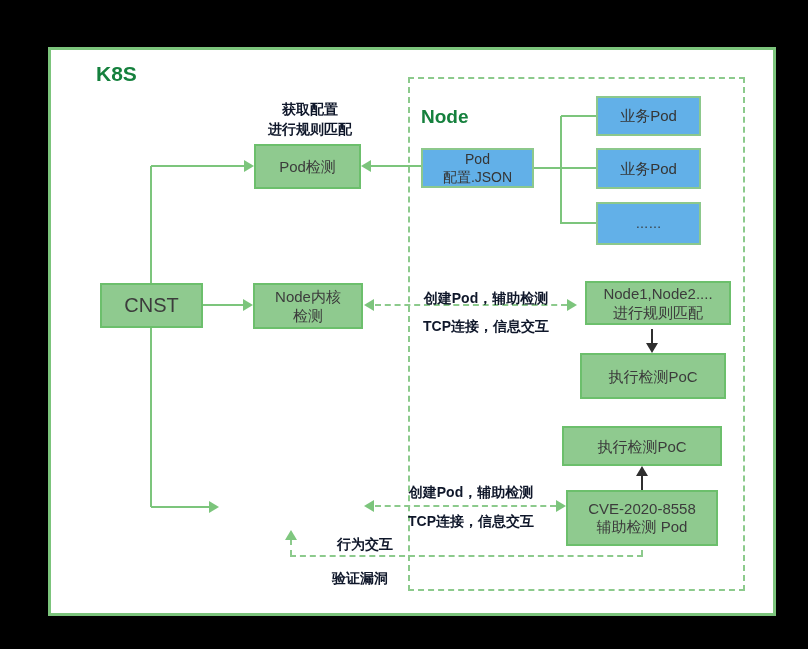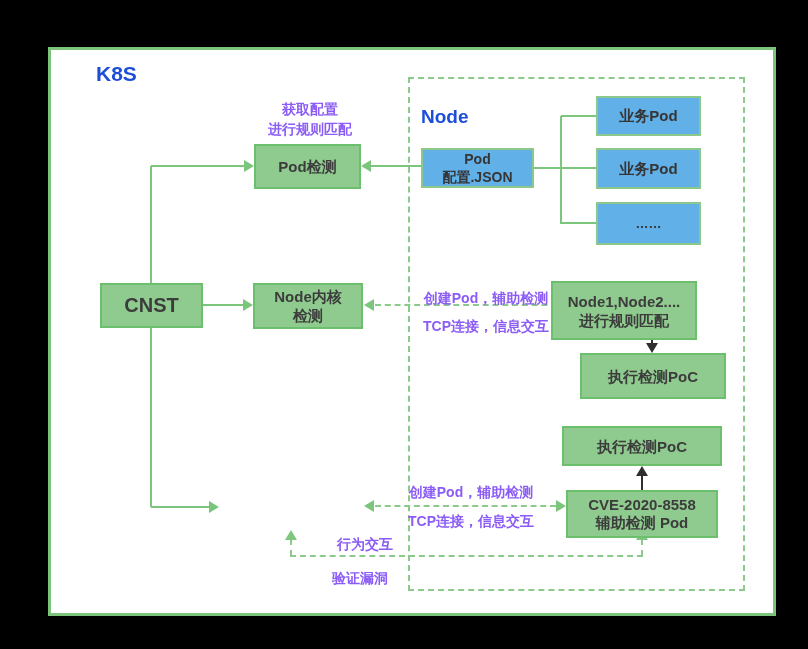--- a/index.html
+++ b/index.html
@@ -1,34 +1,34 @@
 <!DOCTYPE html>
 <html><head>
 <meta charset="utf-8">
 <style>
   *{margin:0;padding:0;box-sizing:border-box}
   html,body{width:808px;height:649px}
   body{background:#000;position:relative;font-family:"Liberation Sans","DejaVu Sans",sans-serif;color:#3c3c3c;overflow:hidden}
   #canvas{position:absolute;left:48px;top:47px;width:728px;height:569px;background:#fff;border:3px solid #7cc47c}
-  .gbox{position:absolute;background:#8fca8f;border:2px solid #6cbf6c;display:flex;flex-direction:column;align-items:center;justify-content:center;font-weight:bold;font-size:15px;line-height:19px;text-align:center;color:#3c3c3c}
-  .bbox{position:absolute;background:#62b0e8;border:2px solid #8cc88c;display:flex;flex-direction:column;align-items:center;justify-content:center;font-weight:bold;font-size:15px;line-height:18px;text-align:center;color:#353535}
+  .gbox{position:absolute;background:#8fca8f;border:2px solid #6cbf6c;display:flex;flex-direction:column;align-items:center;justify-content:center;font-weight:normal;font-size:15px;line-height:19px;text-align:center;color:#3c3c3c}
+  .bbox{position:absolute;background:#62b0e8;border:2px solid #8cc88c;display:flex;flex-direction:column;align-items:center;justify-content:center;font-weight:normal;font-size:15px;line-height:18px;text-align:center;color:#353535}
   .dashbox{position:absolute;border:2px dashed #8cca8c}
   .hline{position:absolute;height:2px;background:#7cc57c}
   .vline{position:absolute;width:2px;background:#7cc57c}
   .hdash{position:absolute;height:0;border-top:2px dashed #8cca8c}
   .vdash{position:absolute;width:0;border-left:2px dashed #8cca8c}
   .bline{position:absolute;width:2px;background:#2f2f2f}
-  .lbl{position:absolute;font-weight:bold;font-size:14px;text-align:center;line-height:20px;color:#8b5cf6;white-space:nowrap}
+  .lbl{position:absolute;font-weight:bold;font-size:14px;text-align:center;line-height:20px;color:#0f172a;white-space:nowrap}
   .arr{position:absolute;width:0;height:0}
   .arr.r{border-top:6px solid transparent;border-bottom:6px solid transparent;border-left:10px solid #7cc57c}
   .arr.l{border-top:6px solid transparent;border-bottom:6px solid transparent;border-right:10px solid #7cc57c}
   .arr.u{border-left:6px solid transparent;border-right:6px solid transparent;border-bottom:10px solid #7fc77f}
   .arr.bd{border-left:6px solid transparent;border-right:6px solid transparent;border-top:10px solid #2f2f2f}
   .arr.bu{border-left:6px solid transparent;border-right:6px solid transparent;border-bottom:10px solid #2f2f2f}
-  .ttl{position:absolute;font-weight:bold;color:#1d4ed8}
+  .ttl{position:absolute;font-weight:bold;color:#15803d}
 </style>
 </head>
 <body>
 
 <div id="canvas">
 
   <div class="ttl" style="left:45px;top:12px;font-size:21px">K8S</div>
 
   <div class="dashbox" style="left:357px;top:27px;width:337px;height:514px"></div>
   <div class="ttl" style="left:370px;top:56px;font-size:19px">Node</div>
@@ -72,31 +72,31 @@
   <div class="gbox" style="left:49px;top:233px;width:103px;height:45px;font-size:20px">
     <span>CNST</span>
   </div>
   <div class="gbox" style="left:203px;top:94px;width:107px;height:45px">
     <span>Pod检测</span>
   </div>
   <div class="gbox" style="left:202px;top:233px;width:110px;height:46px">
     <span>Node内核</span>
     <span>检测</span>
   </div>
-  <div class="gbox" style="left:500px;top:231px;width:146px;height:59px">
+  <div class="gbox" style="left:534px;top:231px;width:146px;height:44px">
     <span>Node1,Node2....</span>
     <span>进行规则匹配</span>
   </div>
   <div class="gbox" style="left:529px;top:303px;width:146px;height:46px">
     <span>执行检测PoC</span>
   </div>
   <div class="gbox" style="left:511px;top:376px;width:160px;height:40px">
     <span>执行检测PoC</span>
   </div>
-  <div class="gbox" style="left:515px;top:440px;width:152px;height:48px;line-height:18px">
+  <div class="gbox" style="left:515px;top:440px;width:152px;height:56px;line-height:18px">
     <span>CVE-2020-8558</span>
     <span>辅助检测 Pod</span>
   </div>
 
   <div class="bbox" style="left:370px;top:98px;width:113px;height:40px;font-size:14px">
     <span>Pod</span>
     <span>配置.JSON</span>
   </div>
   <div class="bbox" style="left:545px;top:46px;width:105px;height:40px">
     <span>业务Pod</span>

